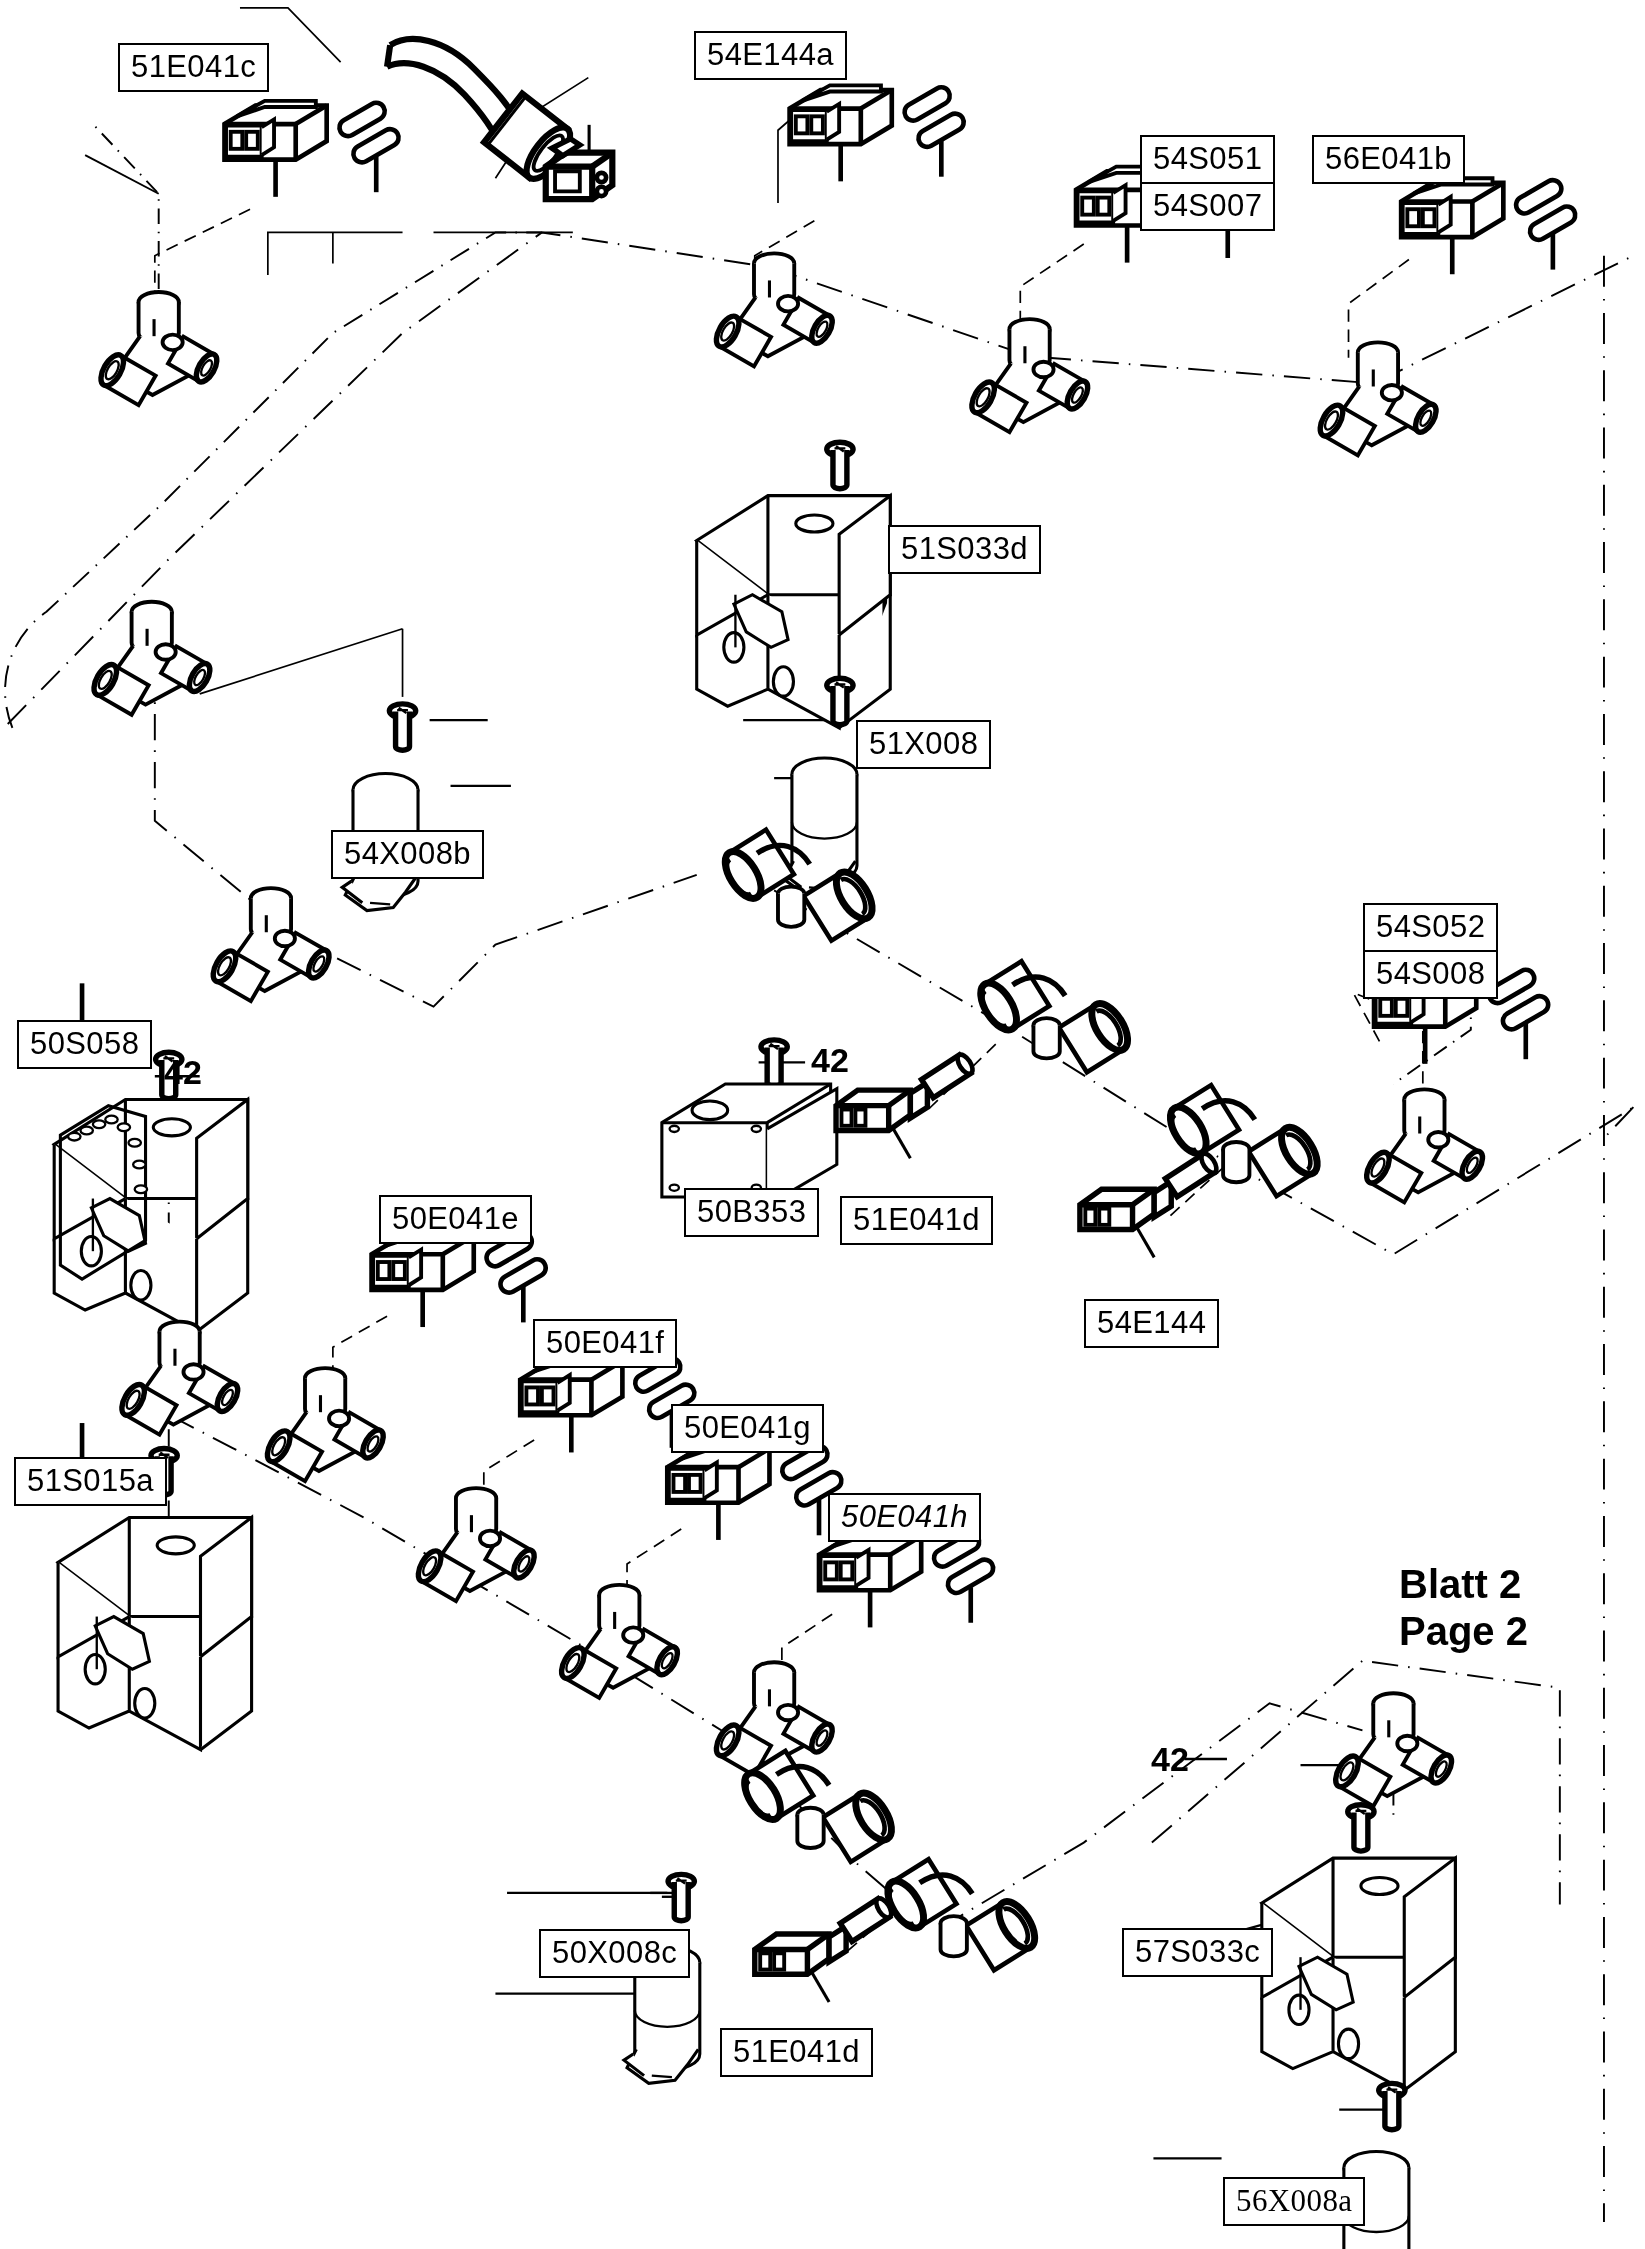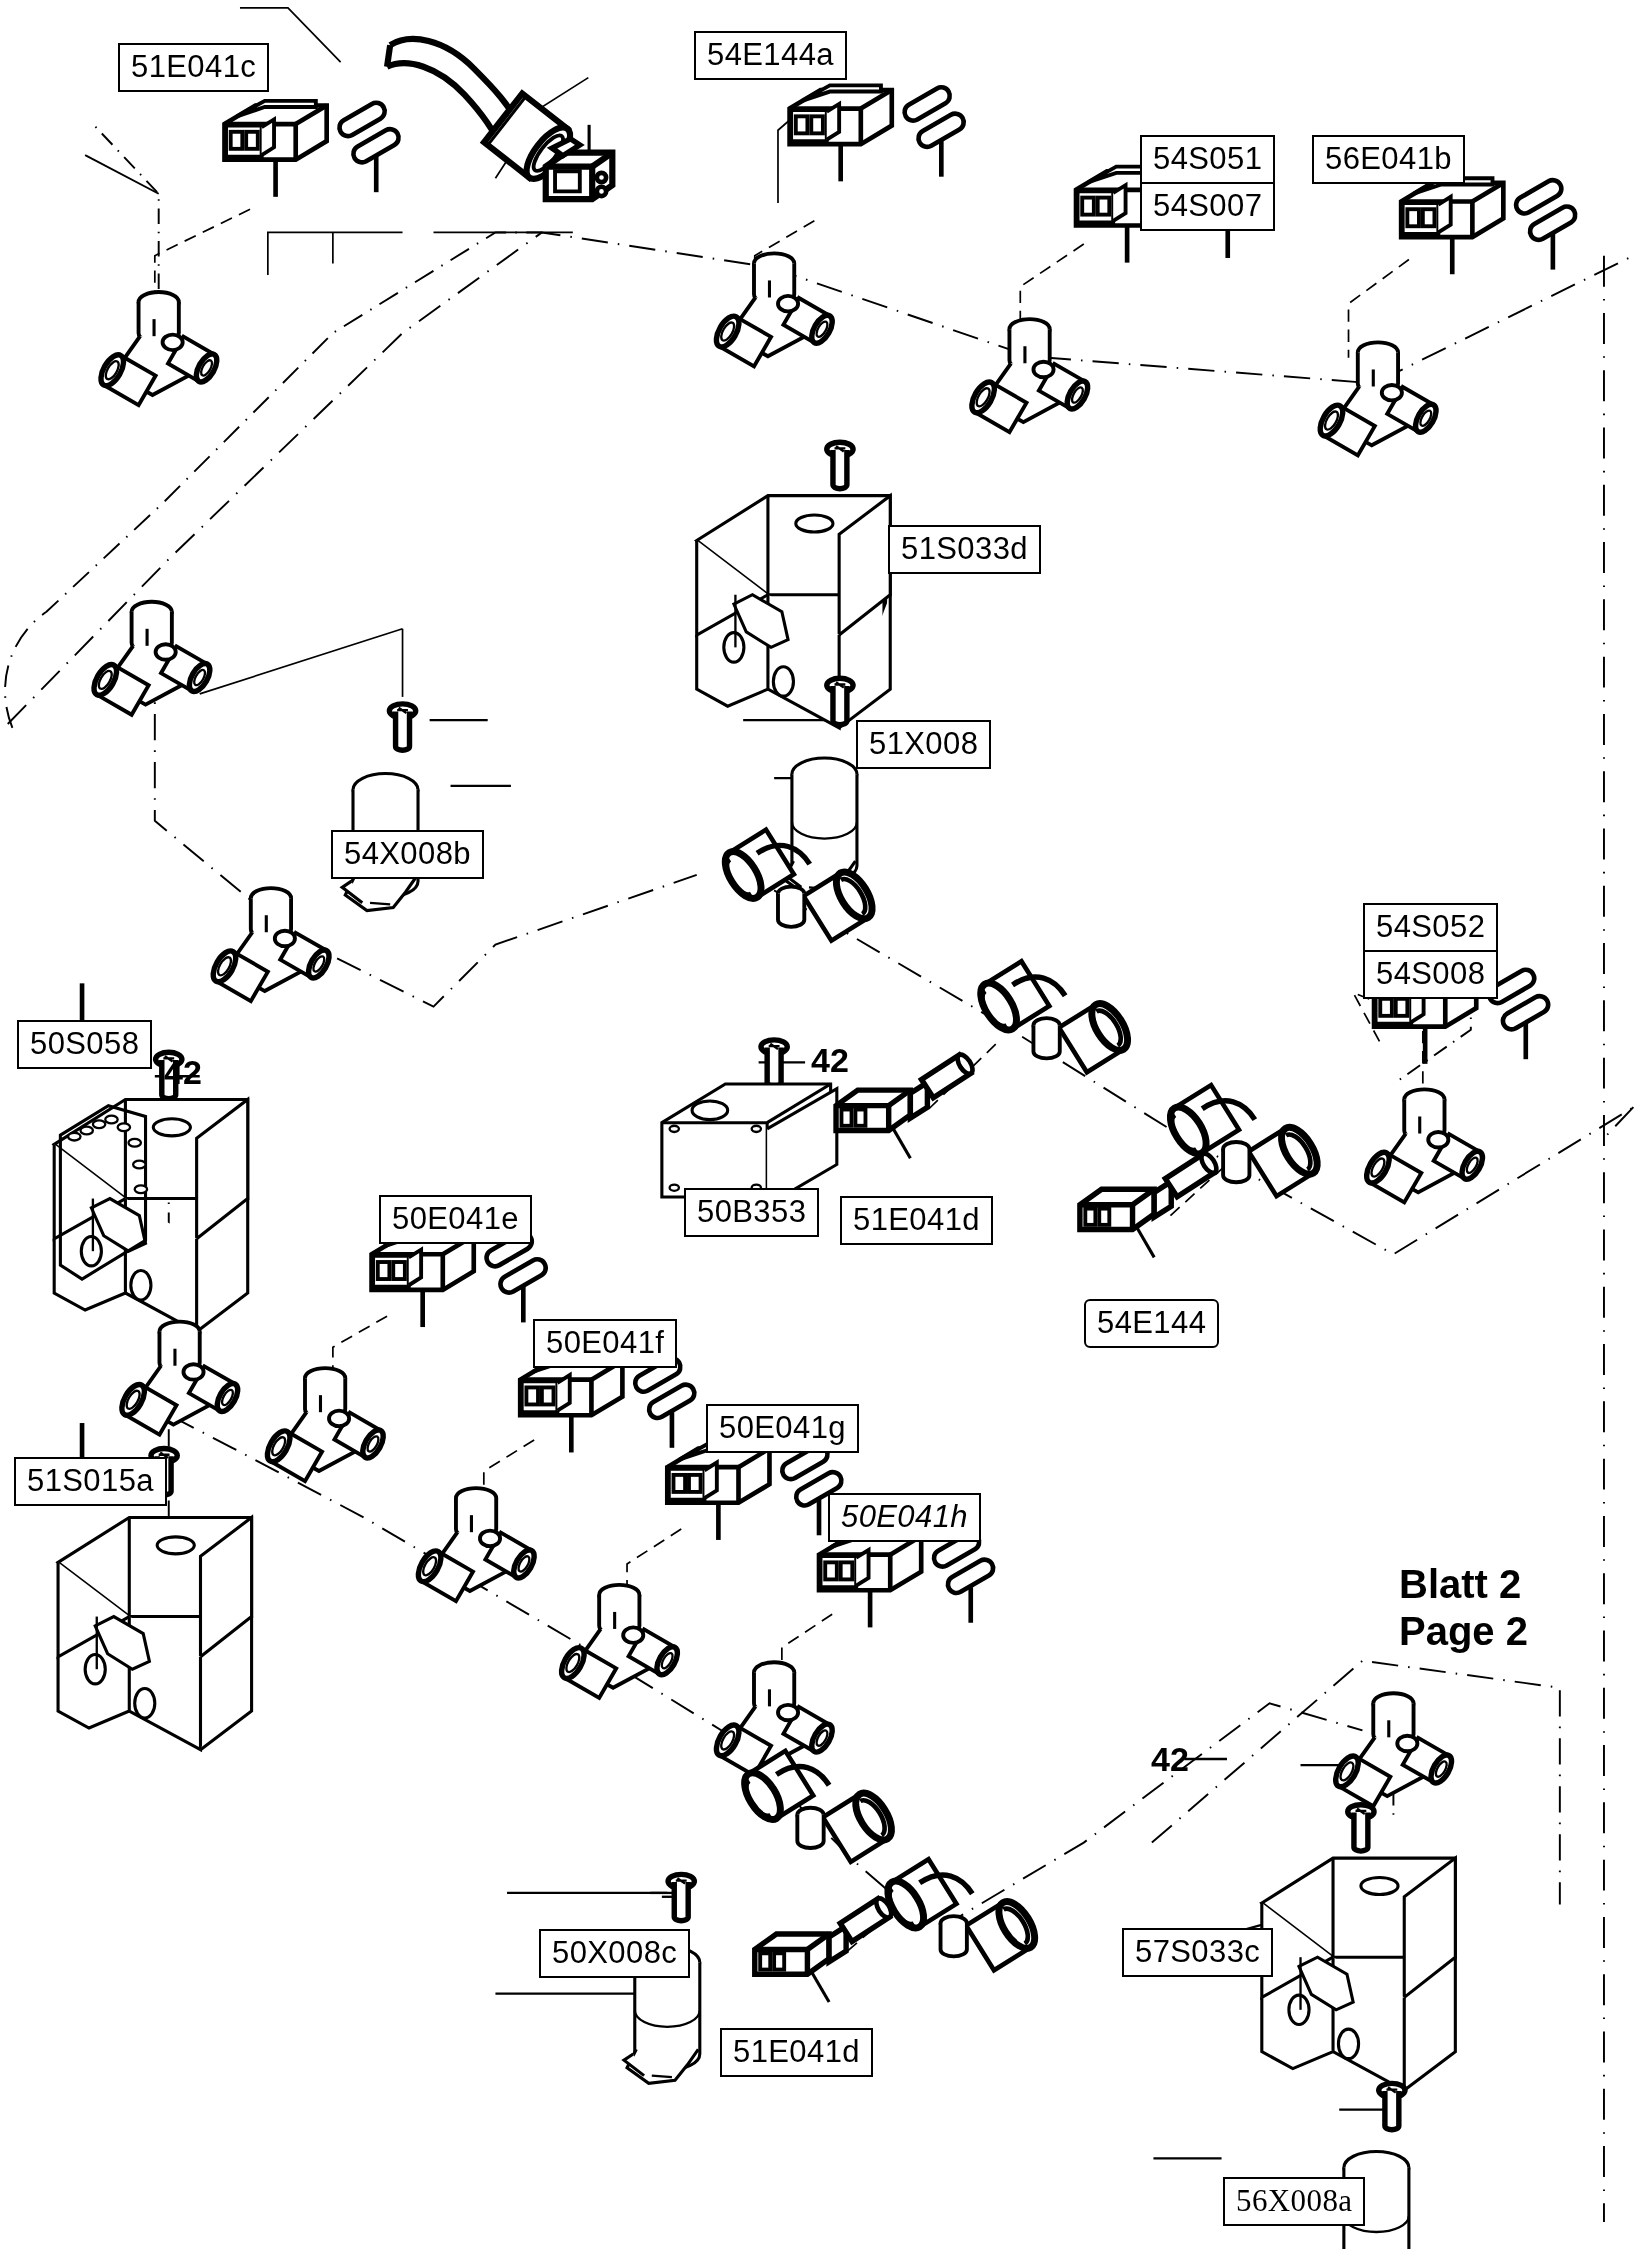--- a/index.html
+++ b/index.html
@@ -413,25 +413,25 @@
     <div class="row">54S052</div>
     <div class="row">54S008</div>
   </div>
 
   <div class="lbl" style="left:379px;top:1195px;"><span>50E041e</span></div>
 
   <div class="lbl" style="left:684px;top:1188px;"><span>50B353</span></div>
 
   <div class="lbl" style="left:840px;top:1196px;"><span>51E041d</span></div>
 
-  <div class="lbl" style="left:1084px;top:1299px;border-radius:6px;"><span>54E144</span></div>
+  <div class="lbl" style="left:1084px;top:1299px;"><span>54E144</span></div>
 
   <div class="lbl" style="left:533px;top:1319px;"><span>50E041f</span></div>
 
-  <div class="lbl" style="left:706px;top:1404px;"><span>50E041g</span></div>
+  <div class="lbl" style="left:671px;top:1404px;"><span>50E041g</span></div>
 
   <div class="lbl" style="left:14px;top:1457px;"><span>51S015a</span></div>
 
   <div class="lbl" style="left:828px;top:1493px;font-style:italic;"><span>50E041h</span></div>
 
   <div class="lbl" style="left:539px;top:1929px;"><span>50X008c</span></div>
 
   <div class="lbl" style="left:1122px;top:1928px;"><span>57S033c</span></div>
 
   <div class="lbl" style="left:720px;top:2028px;"><span>51E041d</span></div>

